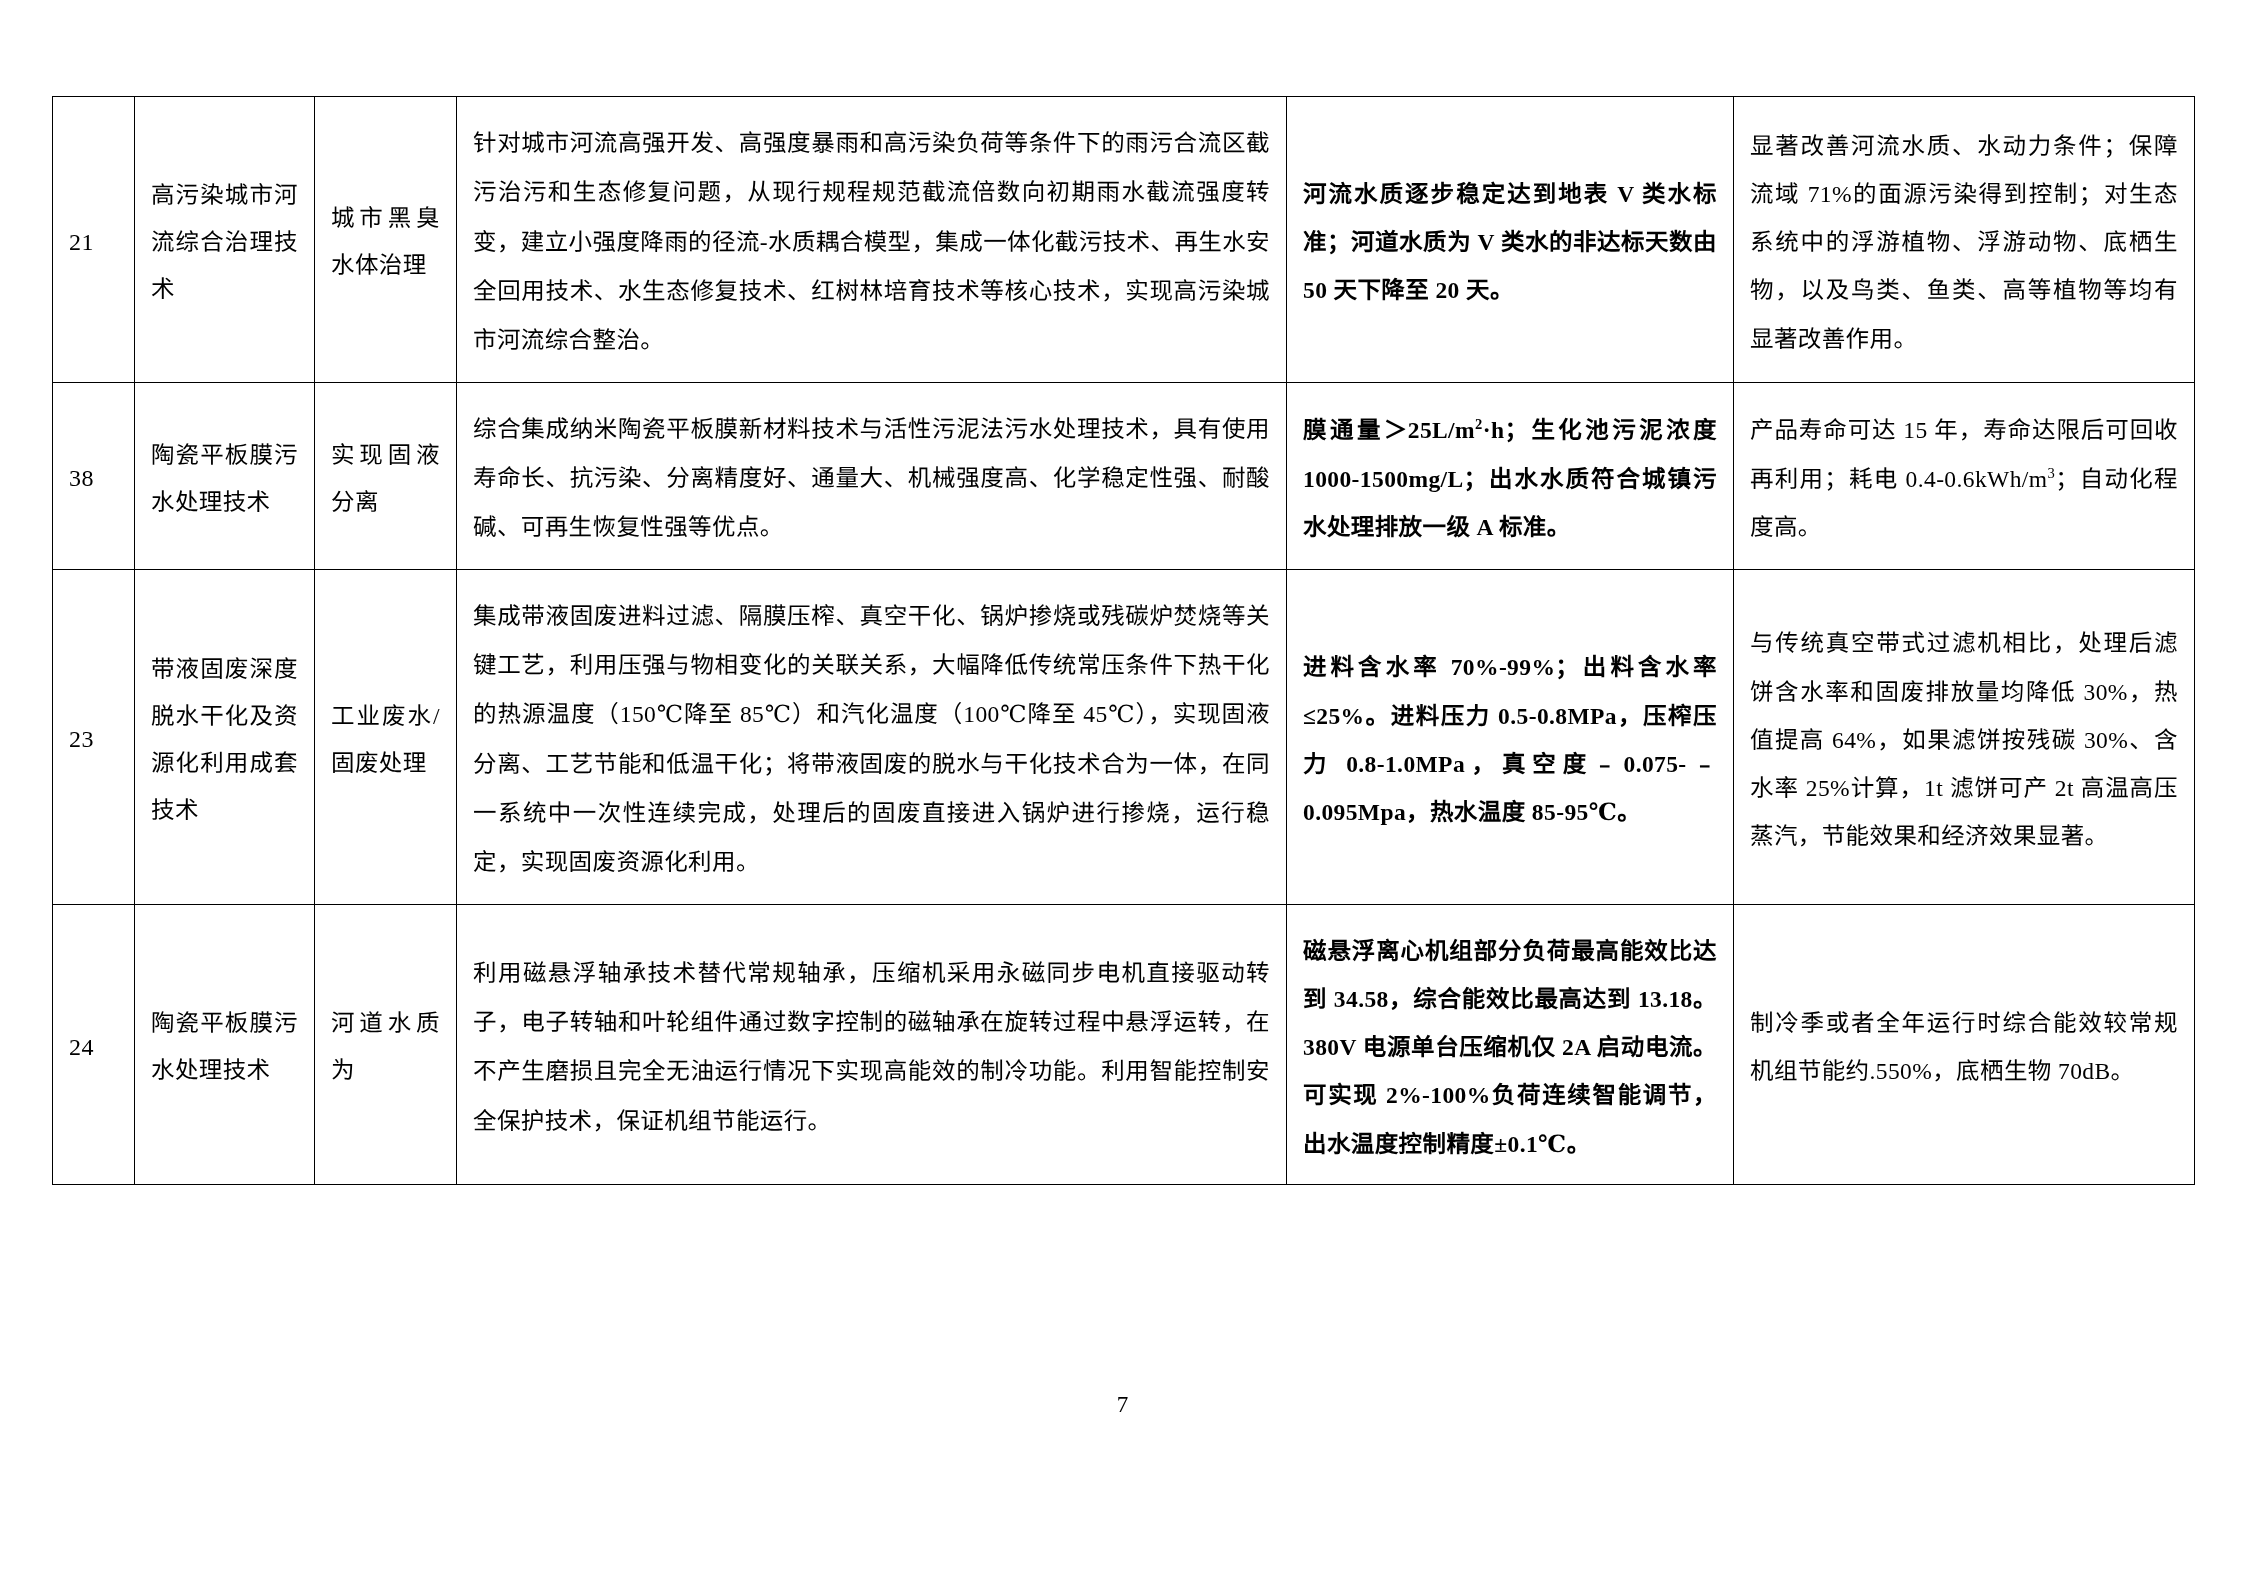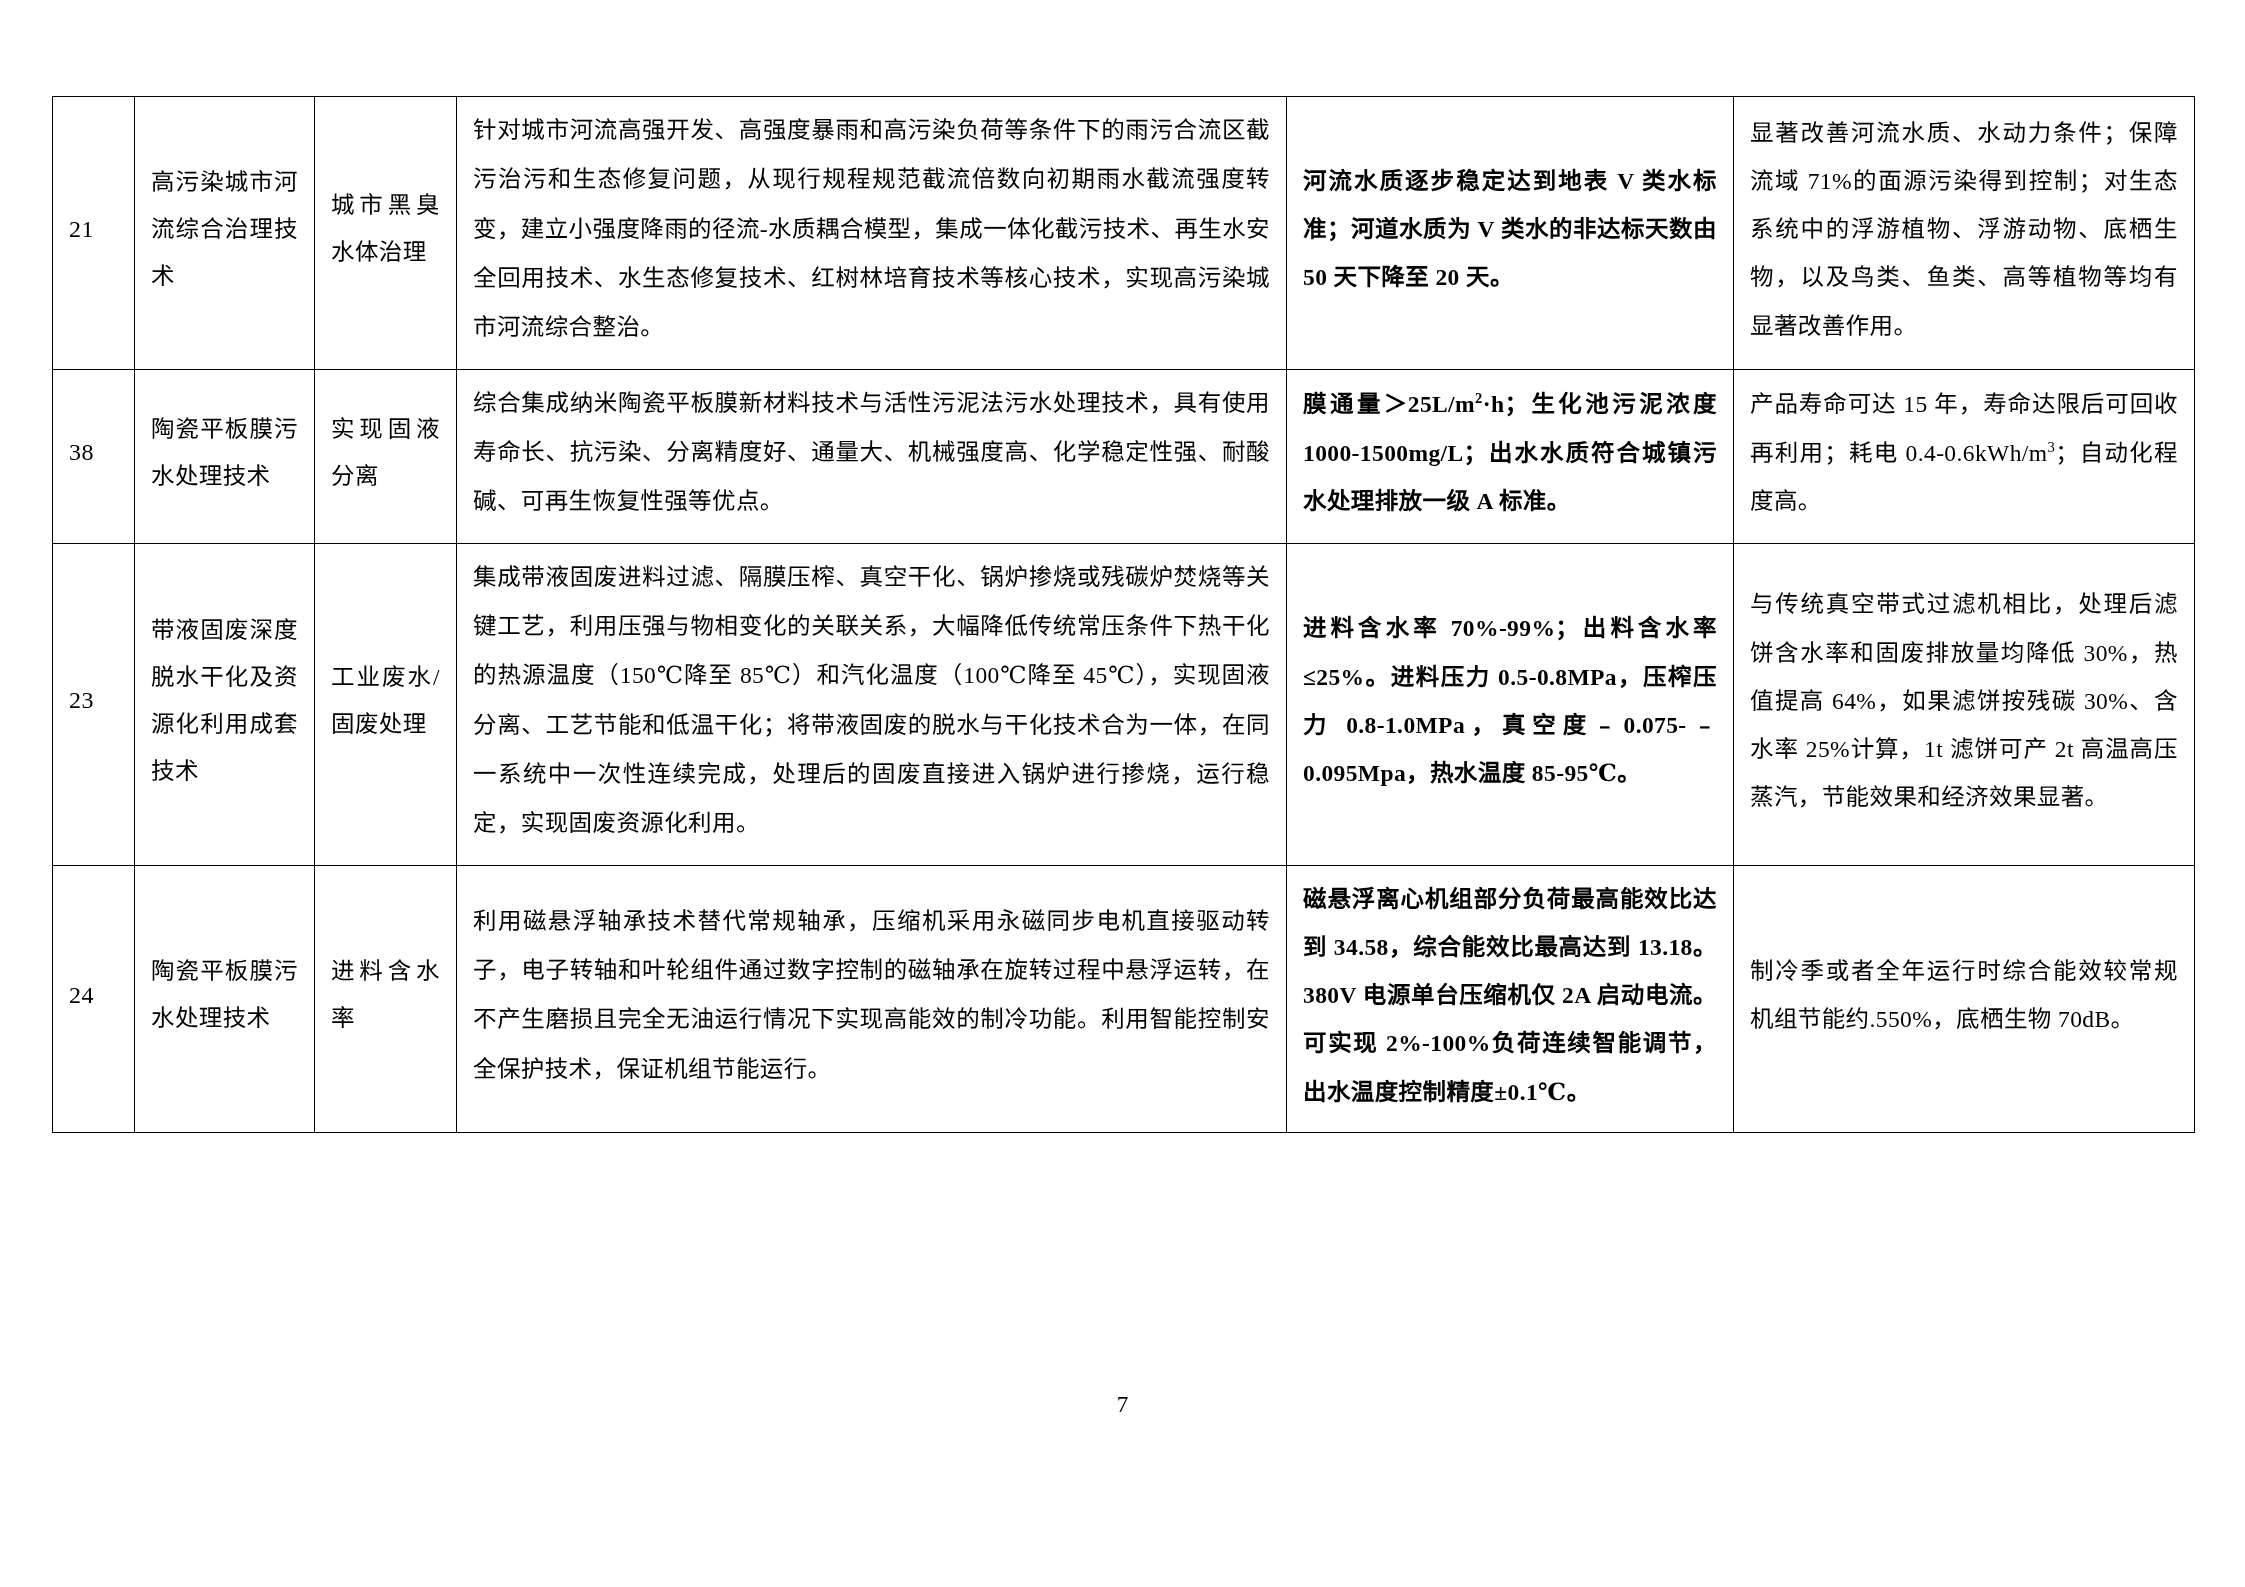--- a/index.html
+++ b/index.html
@@ -26,21 +26,21 @@
     position: absolute;
     left: 52px;
     top: 96px;
     width: 2142px;
     border-collapse: collapse;
     table-layout: fixed;
   }
   .doc-table td {
     border: 1.4px solid #000000;
     vertical-align: middle;
-    padding: 9px 16px 16px 16px;
+    padding: 22px 16px 16px 16px;
     font-size: 23.5px;
     line-height: 1.95;
     letter-spacing: 0.4px;
   }
   col.c-index { width: 82px; }
   col.c-name  { width: 180px; }
   col.c-field { width: 142px; }
   col.c-desc  { width: 830px; }
   col.c-perf  { width: 447px; }
   col.c-eff   { width: 461px; }
@@ -114,21 +114,21 @@
         <td class="idx">23</td>
         <td class="name">带液固废深度脱水干化及资源化利用成套技术</td>
         <td class="field">工业废水/固废处理</td>
         <td class="desc">集成带液固废进料过滤、隔膜压榨、真空干化、锅炉掺烧或残碳炉焚烧等关键工艺，利用压强与物相变化的关联关系，大幅降低传统常压条件下热干化的热源温度（150℃降至 85℃）和汽化温度（100℃降至 45℃），实现固液分离、工艺节能和低温干化；将带液固废的脱水与干化技术合为一体，在同一系统中一次性连续完成，处理后的固废直接进入锅炉进行掺烧，运行稳定，实现固废资源化利用。</td>
         <td class="perf">进料含水率 70%-99%；出料含水率≤25%。进料压力 0.5-0.8MPa，压榨压力 0.8-1.0MPa，真空度﹣0.075-﹣0.095Mpa，热水温度 85-95℃。</td>
         <td class="eff">与传统真空带式过滤机相比，处理后滤饼含水率和固废排放量均降低 30%，热值提高 64%，如果滤饼按残碳 30%、含水率 25%计算，1t 滤饼可产 2t 高温高压蒸汽，节能效果和经济效果显著。</td>
       </tr>
       <tr class="row-24">
         <td class="idx">24</td>
         <td class="name">陶瓷平板膜污水处理技术</td>
-        <td class="field">进料含水率</td>
+        <td class="field">河道水质为</td>
         <td class="desc">利用磁悬浮轴承技术替代常规轴承，压缩机采用永磁同步电机直接驱动转子，电子转轴和叶轮组件通过数字控制的磁轴承在旋转过程中悬浮运转，在不产生磨损且完全无油运行情况下实现高能效的制冷功能。利用智能控制安全保护技术，保证机组节能运行。</td>
         <td class="perf">磁悬浮离心机组部分负荷最高能效比达到 34.58，综合能效比最高达到 13.18。380V 电源单台压缩机仅 2A 启动电流。可实现 2%-100%负荷连续智能调节，出水温度控制精度±0.1℃。</td>
         <td class="eff">制冷季或者全年运行时综合能效较常规机组节能约.550%，底栖生物 70dB。</td>
       </tr>
     </tbody>
   </table>
 
   <div class="page-number">7</div>
 
 </div>

